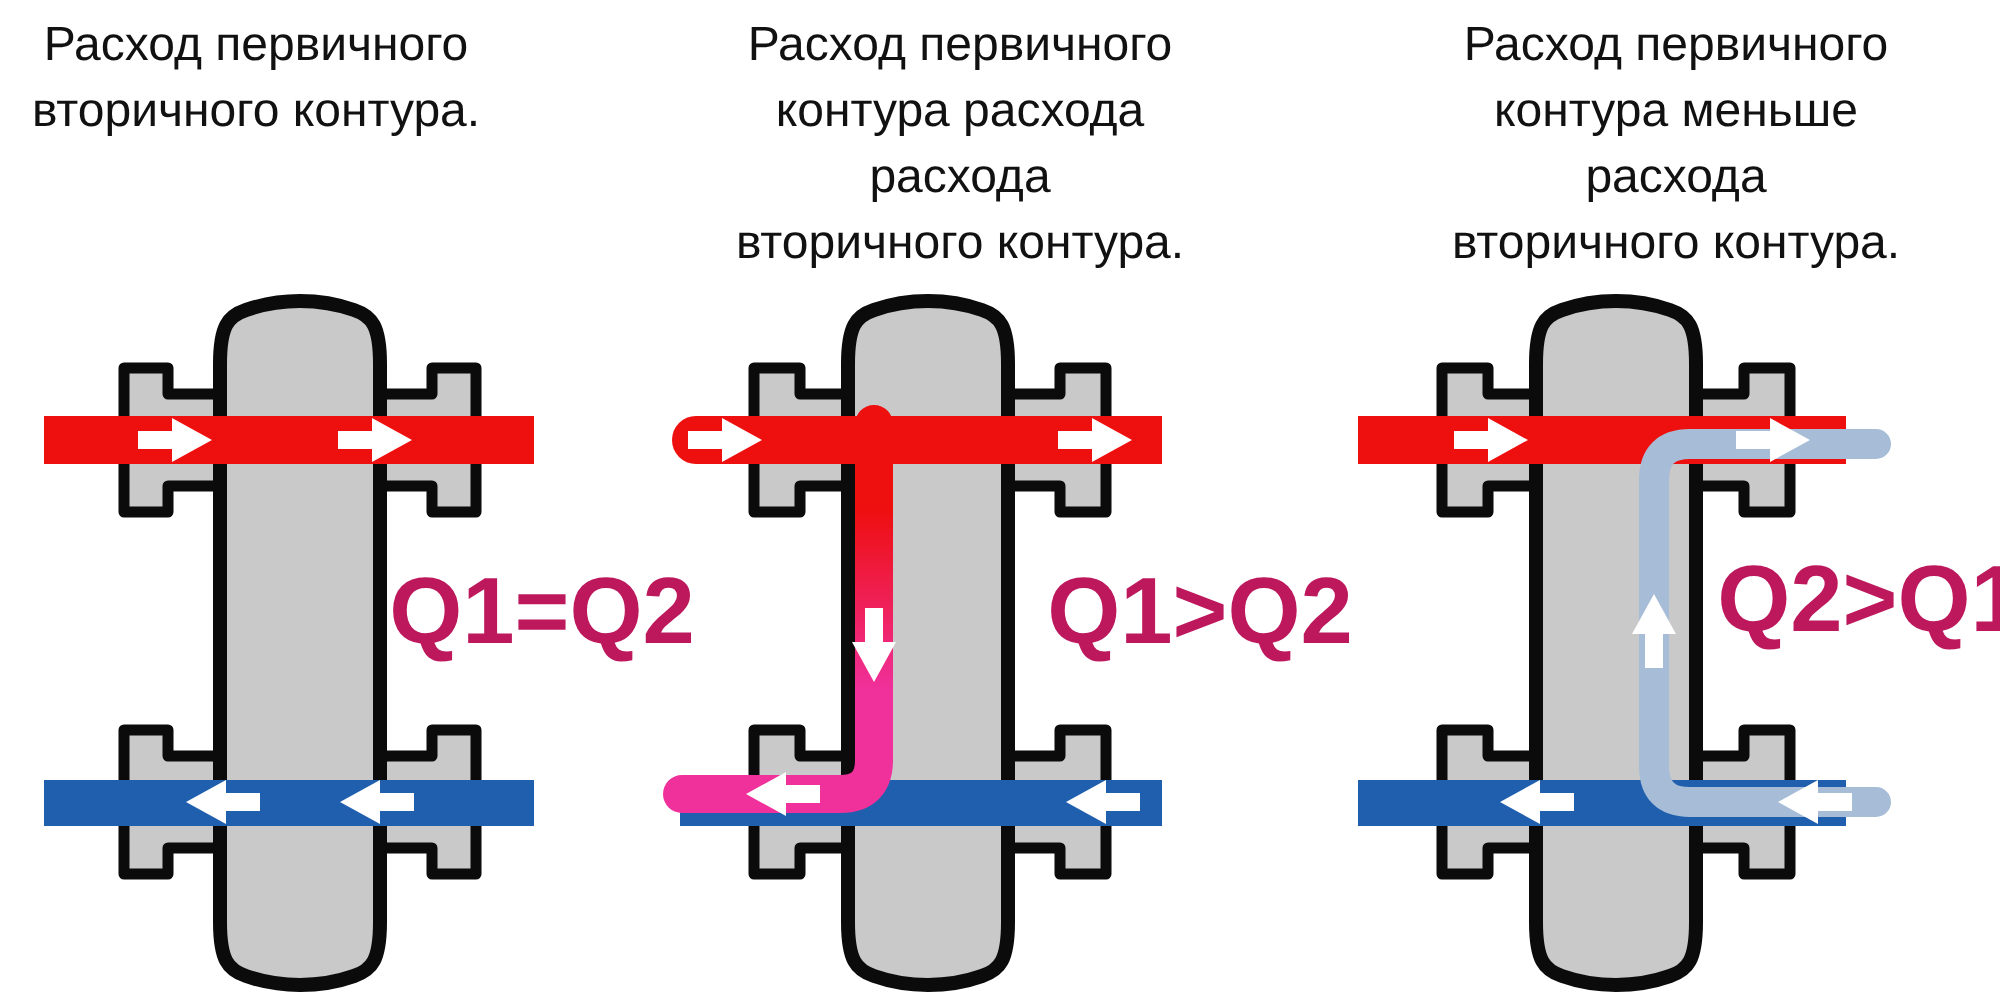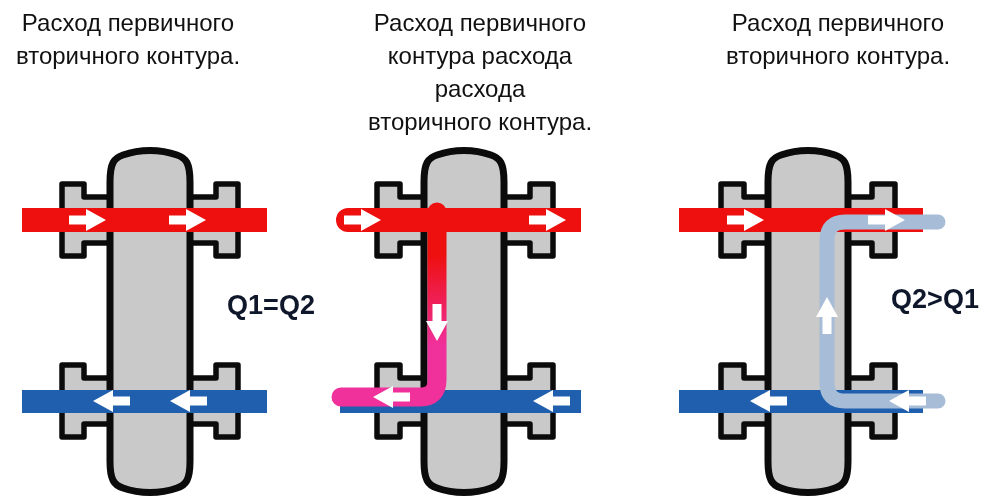--- a/index.html
+++ b/index.html
@@ -17,21 +17,21 @@
     font-weight:500;color:#111;
     letter-spacing:0px;
   }
   .caption span{display:block;}
   #cap-equal{left:2px;width:252px;}
   #cap-greater{left:348px;width:264px;}
   #cap-less{left:702px;width:272px;}
   .qlabel{
     position:absolute;
     transform:translate(-50%,-50%);
-    font-size:27px;font-weight:bold;color:#0f172a;
+    font-size:47px;font-weight:bold;color:#be185d;
     white-space:nowrap;
   }
   #q-equal{left:271px;top:305px;}
   #q-greater{left:600px;top:305px;}
   #q-less{left:935px;top:299px;}
   #diagram-svg{position:absolute;left:0;top:130px;}
   .vessel{fill:var(--c-vessel_gray,#c9c9c9);stroke:var(--c-outline_black,#0b0b0b);stroke-width:7;}
   .fitting{fill:var(--c-vessel_gray,#c9c9c9);stroke:var(--c-outline_black,#0b0b0b);stroke-width:5.5;stroke-linejoin:round;}
   .pipe-red{fill:var(--c-supply_red,#ee0f0f);}
   .pipe-blue{fill:var(--c-return_blue,#1f5fae);}
@@ -46,24 +46,26 @@
     <span>Расход первичного</span>
     <span>вторичного контура.</span>
   </div>
   <div class="caption" id="cap-greater">
     <span>Расход первичного</span>
     <span>контура  расхода расхода</span>
     <span>вторичного контура.</span>
   </div>
   <div class="caption" id="cap-less">
     <span>Расход первичного</span>
+    <span>контура меньше расхода</span>
     <span>вторичного контура.</span>
   </div>
 
   <div class="qlabel" id="q-equal">Q1=Q2</div>
+  <div class="qlabel" id="q-greater">Q1&gt;Q2</div>
   <div class="qlabel" id="q-less">Q2&gt;Q1</div>
 
   <svg id="diagram-svg" width="1000" height="370" viewBox="0 130 1000 370" xmlns="http://www.w3.org/2000/svg">
     <defs>
       <polygon id="arrow" points="0,0 -20,-11 -20,-4.5 -37,-4.5 -37,4.5 -20,4.5 -20,11"></polygon>
       <linearGradient id="dropGrad" gradientUnits="userSpaceOnUse" x1="0" y1="255" x2="0" y2="345">
         <stop offset="0" stop-color="#ee0f0f"></stop>
         <stop offset="1" stop-color="#f0309b"></stop>
       </linearGradient>
     </defs>

